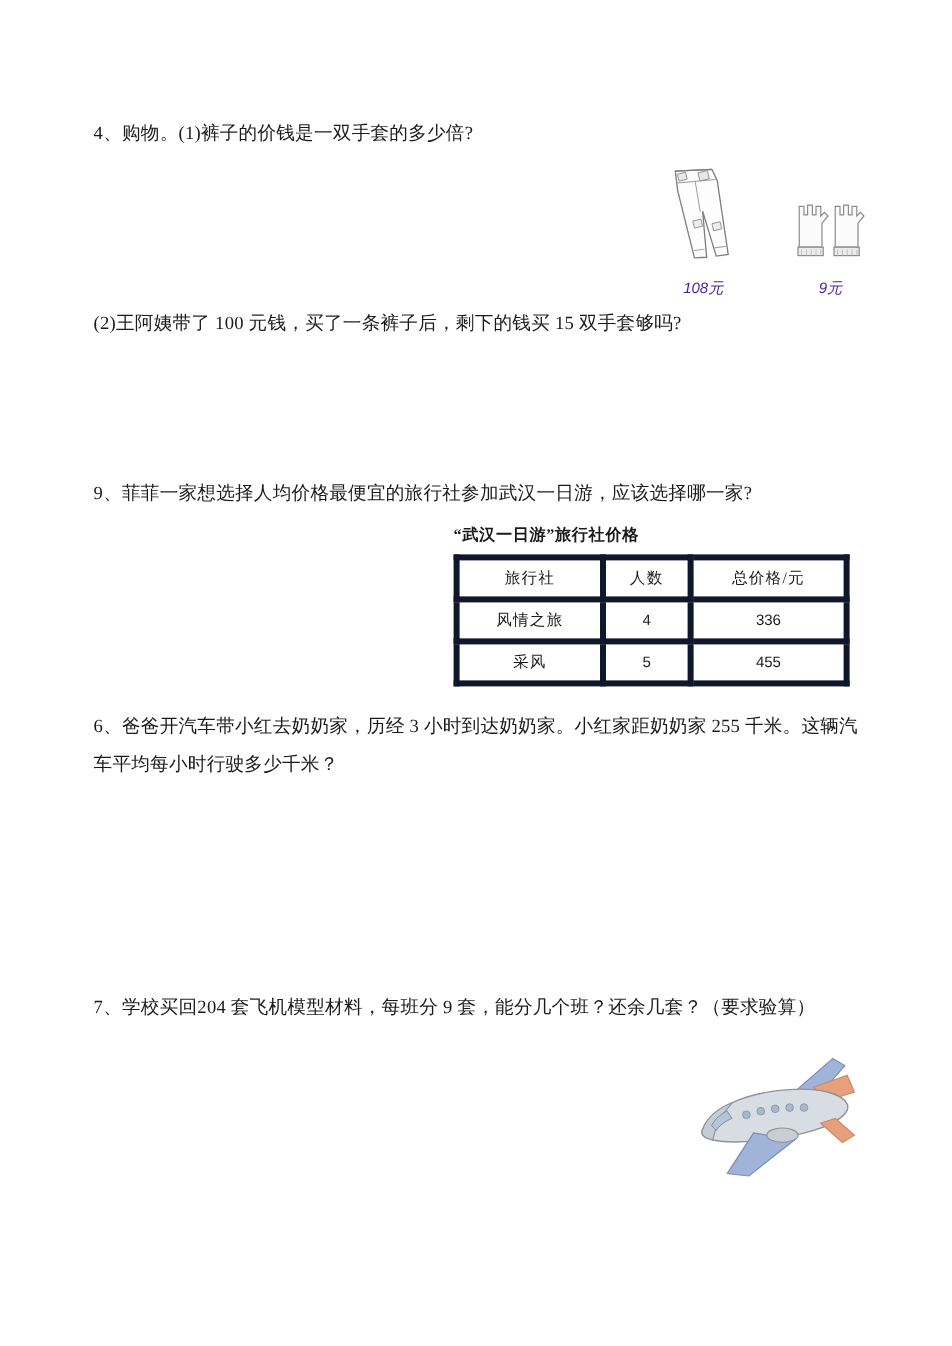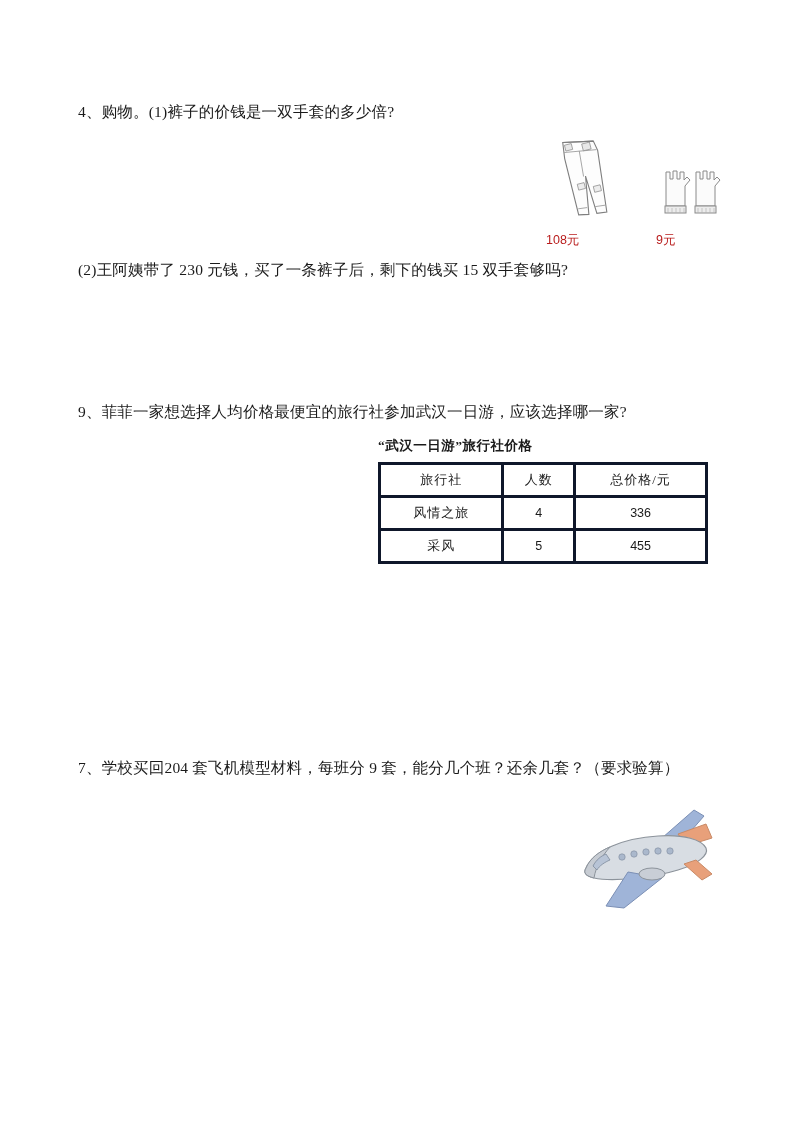--- a/index.html
+++ b/index.html
@@ -43,22 +43,24 @@
   .spacer-xl { height: 110px; }
 
   
   .q4-figs {
     position: relative;
     height: 120px;
     margin-top: 6px;
   }
   .fig {
     position: absolute;
+    text-align: center;
     font-size: 12.5px;
-    color: #b91c1c;
+    color: #4c1d95;
+    font-style: italic;
   }
   .fig .cap { margin-top: 2px; font-size: 12.5px; }
   .pants { left: 468px; top: -4px; width: 80px; }
   .gloves { left: 578px; top: 32px; width: 72px; }
 
   
   .table-wrap {
     margin-top: 10px;
     display: flex;
     justify-content: flex-end;
@@ -71,21 +73,21 @@
     font-weight: bold;
     margin-bottom: 7px;
     letter-spacing: 0.5px;
   }
   table.price {
     border-collapse: collapse;
     width: 100%;
     font-size: 13px;
   }
   table.price th, table.price td {
-    border: 3px solid #0f172a;
+    border: 5px solid #0f172a;
     text-align: center;
     padding: 6px 4px;
     font-weight: normal;
     height: 16px;
   }
   table.price th {
     font-family: "Liberation Serif", serif;
     letter-spacing: 1px;
   }
   table.price td.name { letter-spacing: 1px; }
@@ -147,21 +149,21 @@
           </g>
           <g stroke="#b5b5b5" stroke-width="0.7" fill="none">
             <path d="M12 42 L12 47 M16 42 L16 47 M20 42 L20 47 M24 42 L24 47 M28 42 L28 47"></path>
             <path d="M42 42 L42 47 M46 42 L46 47 M50 42 L50 47 M54 42 L54 47 M58 42 L58 47"></path>
           </g>
         </svg>
         <div class="cap fignote">9元</div>
       </div>
     </div>
 
-    <div class="q-sub">(2)王阿姨带了 230 元钱，买了一条裤子后，剩下的钱买 15 双手套够吗?</div>
+    <div class="q-sub">(2)王阿姨带了 100 元钱，买了一条裤子后，剩下的钱买 15 双手套够吗?</div>
 
     <div class="spacer-xl"></div>
 
     <div class="q">9、菲菲一家想选择人均价格最便宜的旅行社参加武汉一日游，应该选择哪一家?</div>
 
     <div class="table-wrap">
       <div class="table-box">
         <div class="table-title">“武汉一日游”旅行社价格</div>
         <table class="price">
           <thead>
@@ -182,20 +184,21 @@
               <td class="num">5</td>
               <td class="num">455</td>
             </tr>
           </tbody>
         </table>
       </div>
     </div>
 
     <div class="spacer-sm"></div>
 
+    <div class="q">6、爸爸开汽车带小红去奶奶家，历经 3 小时到达奶奶家。小红家距奶奶家 255 千米。这辆汽车平均每小时行驶多少千米？</div>
 
     <div class="spacer-xl"></div>
     <div class="spacer-md"></div>
 
     <div class="q">7、学校买回204 套飞机模型材料，每班分 9 套，能分几个班？还余几套？（要求验算）</div>
 
     <div class="plane-wrap">
       <div class="plane">
         <svg width="160" height="120" viewBox="0 0 160 120">
 

